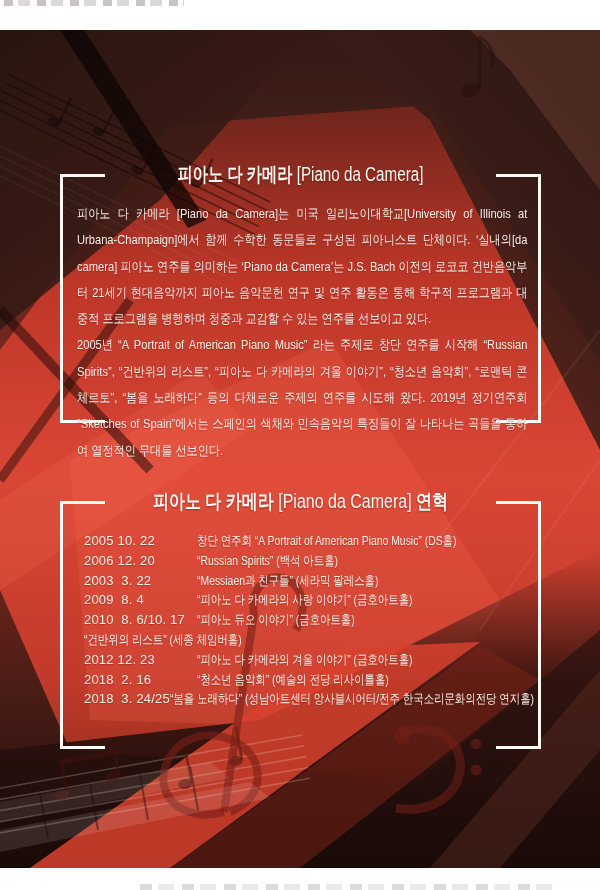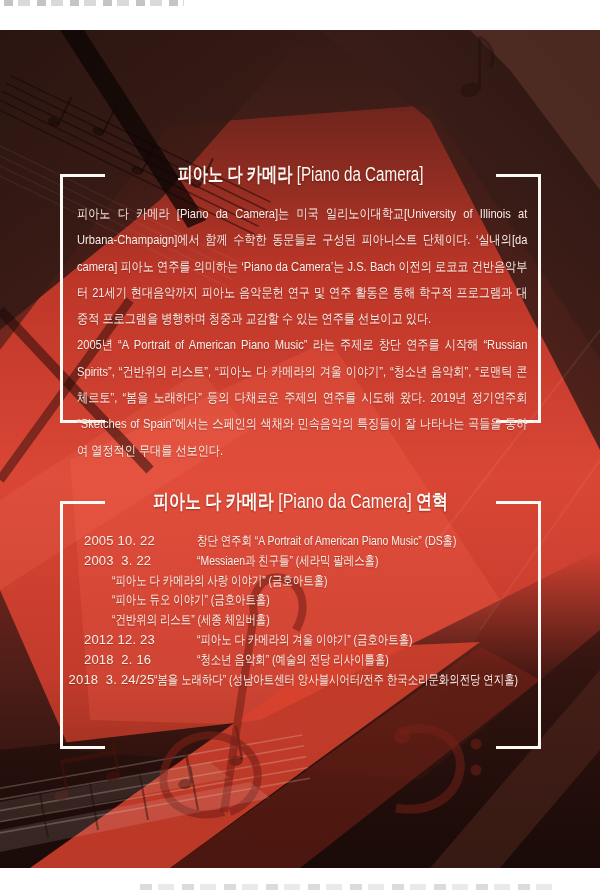--- a/index.html
+++ b/index.html
@@ -51,21 +51,21 @@
   .about-body{
     position:absolute;left:14px;top:27px;width:533px;
     transform:scaleX(.845);transform-origin:0 0;
     color:#f6eee8;font-size:13.2px;line-height:26.3px;
     text-align:justify;text-shadow:0 1px 1px rgba(90,15,8,.35);
   }
   .about-body p{margin:0;}
 
   .history-list{position:absolute;left:21px;top:30px;width:455px;
     color:#f8f1ea;font-size:13px;text-shadow:0 1px 1px rgba(90,15,8,.35);}
-  .hrow{display:flex;line-height:19.8px;justify-content:center;}
+  .hrow{display:flex;line-height:19.8px;}
   .hdate{width:132px;white-space:pre;letter-spacing:.2px;}
   .hevent{width:400px;white-space:nowrap;transform:scaleX(.80);transform-origin:0 50%;}
 </style>
 </head>
 <body>
 
 <div class="page">
 
   <div class="artifact top"></div>
   <div class="artifact bottom"></div>
@@ -228,31 +228,37 @@
         <span class="t-bold">피아노 다 카메라</span><span class="t-reg"> [Piano da Camera] </span><span class="t-bold">연혁</span>
       </div>
 
       <div class="history-list">
 
           <div class="hrow">
             <span class="hdate">2005 10. 22</span>
             <span class="hevent">창단 연주회 “A Portrait of American Piano Music” (DS홀)</span>
           </div>
 
+          <div class="hrow">
+            <span class="hdate">2006 12. 20</span>
+            <span class="hevent">“Russian Spirits” (백석 아트홀)</span>
+          </div>
 
           <div class="hrow">
             <span class="hdate">2003  3. 22</span>
             <span class="hevent">“Messiaen과 친구들” (세라믹 팔레스홀)</span>
           </div>
 
           <div class="hrow">
+            <span class="hdate">2009  8. 4</span>
             <span class="hevent">“피아노 다 카메라의 사랑 이야기” (금호아트홀)</span>
           </div>
 
           <div class="hrow">
+            <span class="hdate">2010  8. 6/10. 17</span>
             <span class="hevent">“피아노 듀오 이야기” (금호아트홀)</span>
           </div>
 
           <div class="hrow">
             <span class="hevent">“건반위의 리스트” (세종 체임버홀)</span>
           </div>
 
           <div class="hrow">
             <span class="hdate">2012 12. 23</span>
             <span class="hevent">“피아노 다 카메라의 겨울 이야기” (금호아트홀)</span>

